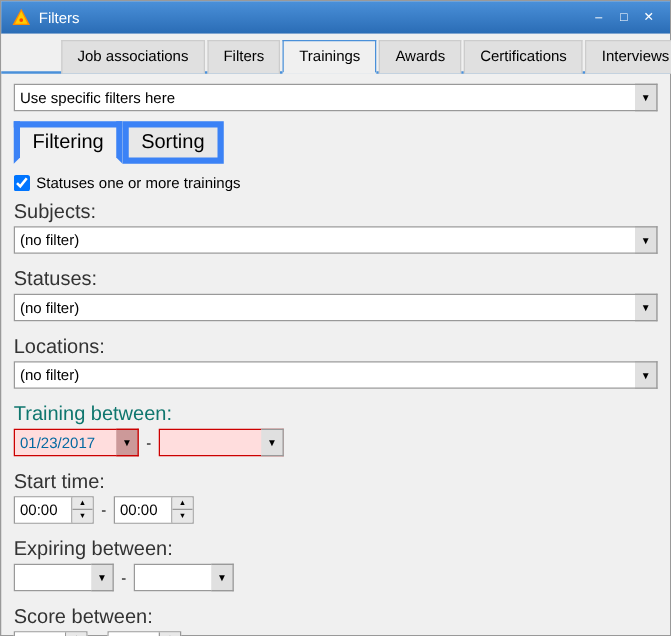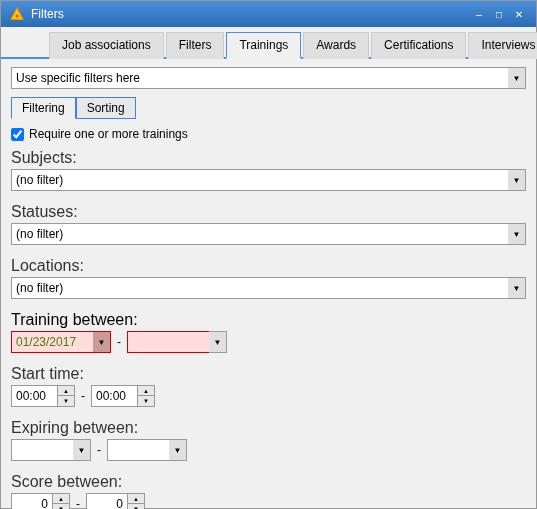--- a/index.html
+++ b/index.html
@@ -131,23 +131,23 @@
       font-size: 8px;
     }
     .sub-tabs {
       display: flex;
       margin-bottom: 8px;
       gap: 0;
     }
     .sub-tab {
       padding: 3px 10px;
       cursor: pointer;
-      border: 1px solid #3b82f6;
+      border: 5px solid #3b82f6;
       background: #e8e8e8;
-      font-size: 12px;
+      font-size: 16px;
     }
     .sub-tab.active {
       background: #f0f0f0;
       border-bottom-color: #f0f0f0;
       font-weight: normal;
     }
     .section {
       margin-bottom: 6px;
     }
     .checkbox-row {
@@ -155,21 +155,21 @@
       align-items: center;
       gap: 5px;
       margin-bottom: 8px;
     }
     .label {
       font-size: 16px;
       margin-bottom: 2px;
       color: #333;
     }
     .label.highlight {
-      color: #000000;
+      color: #0f766e;
     }
     .dropdown-row {
       display: flex;
       margin-bottom: 6px;
     }
     .dropdown-row .combo-wrapper {
       width: 312px;
     }
     .inline-row {
       display: flex;
@@ -336,21 +336,21 @@
       </div>
     </div>
 
     <div class="sub-tabs">
       <div class="sub-tab active">Filtering</div>
       <div class="sub-tab">Sorting</div>
     </div>
 
     <div class="checkbox-row">
       <input type="checkbox" id="requireTrainings" checked="" style="">
-      <label for="requireTrainings">Require one or more trainings</label>
+      <label for="requireTrainings">Statuses one or more trainings</label>
     </div>
 
     <div class="section">
       <div class="label">Subjects:</div>
       <div class="dropdown-row">
         <div class="combo-wrapper">
           <select>
             <option>(no filter)</option>
           </select>
           <div class="combo-arrow">▼</div>
@@ -379,21 +379,21 @@
           </select>
           <div class="combo-arrow">▼</div>
         </div>
       </div>
     </div>
 
     <div class="section">
       <div class="label highlight">Training between:</div>
       <div class="inline-row">
         <div class="date-combo">
-          <select style="background:#ffdddd; border-color:#cc0000; color:#4d7c0f;">
+          <select style="background:#ffdddd; border-color:#cc0000; color:#0369a1;">
             <option>01/23/2017</option>
           </select>
           <div class="date-arrow">▼</div>
         </div>
         <span class="dash">-</span>
         <div class="date-combo">
           <select>
             <option></option>
           </select>
           <div class="date-arrow" style="background:#e0e0e0; border-color:#999;">▼</div>

